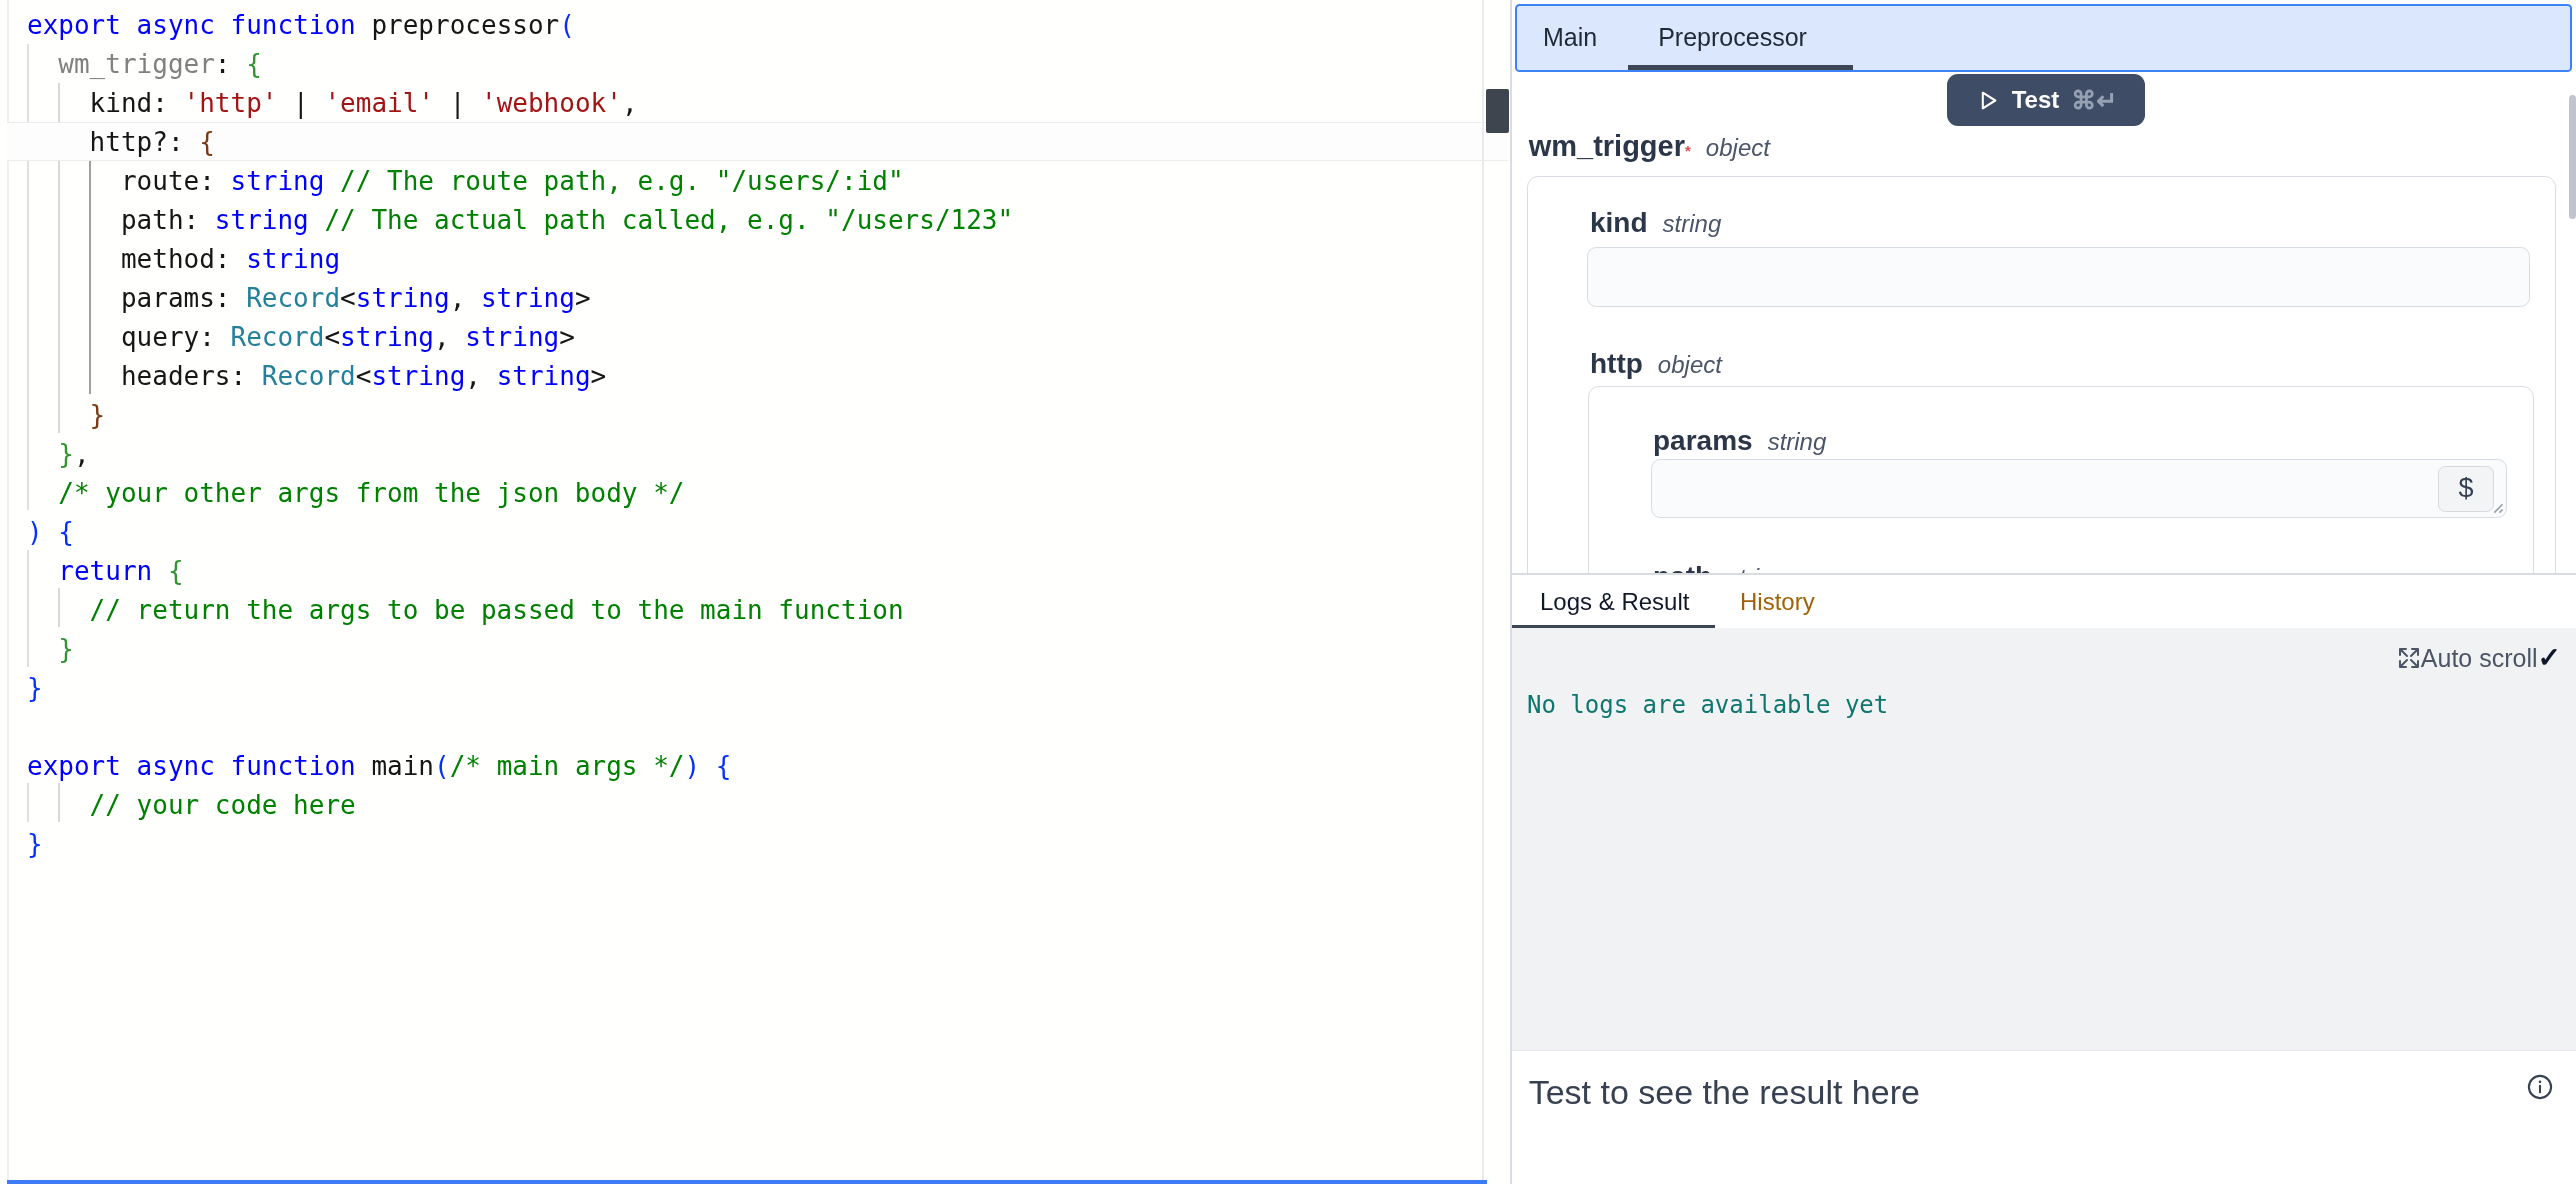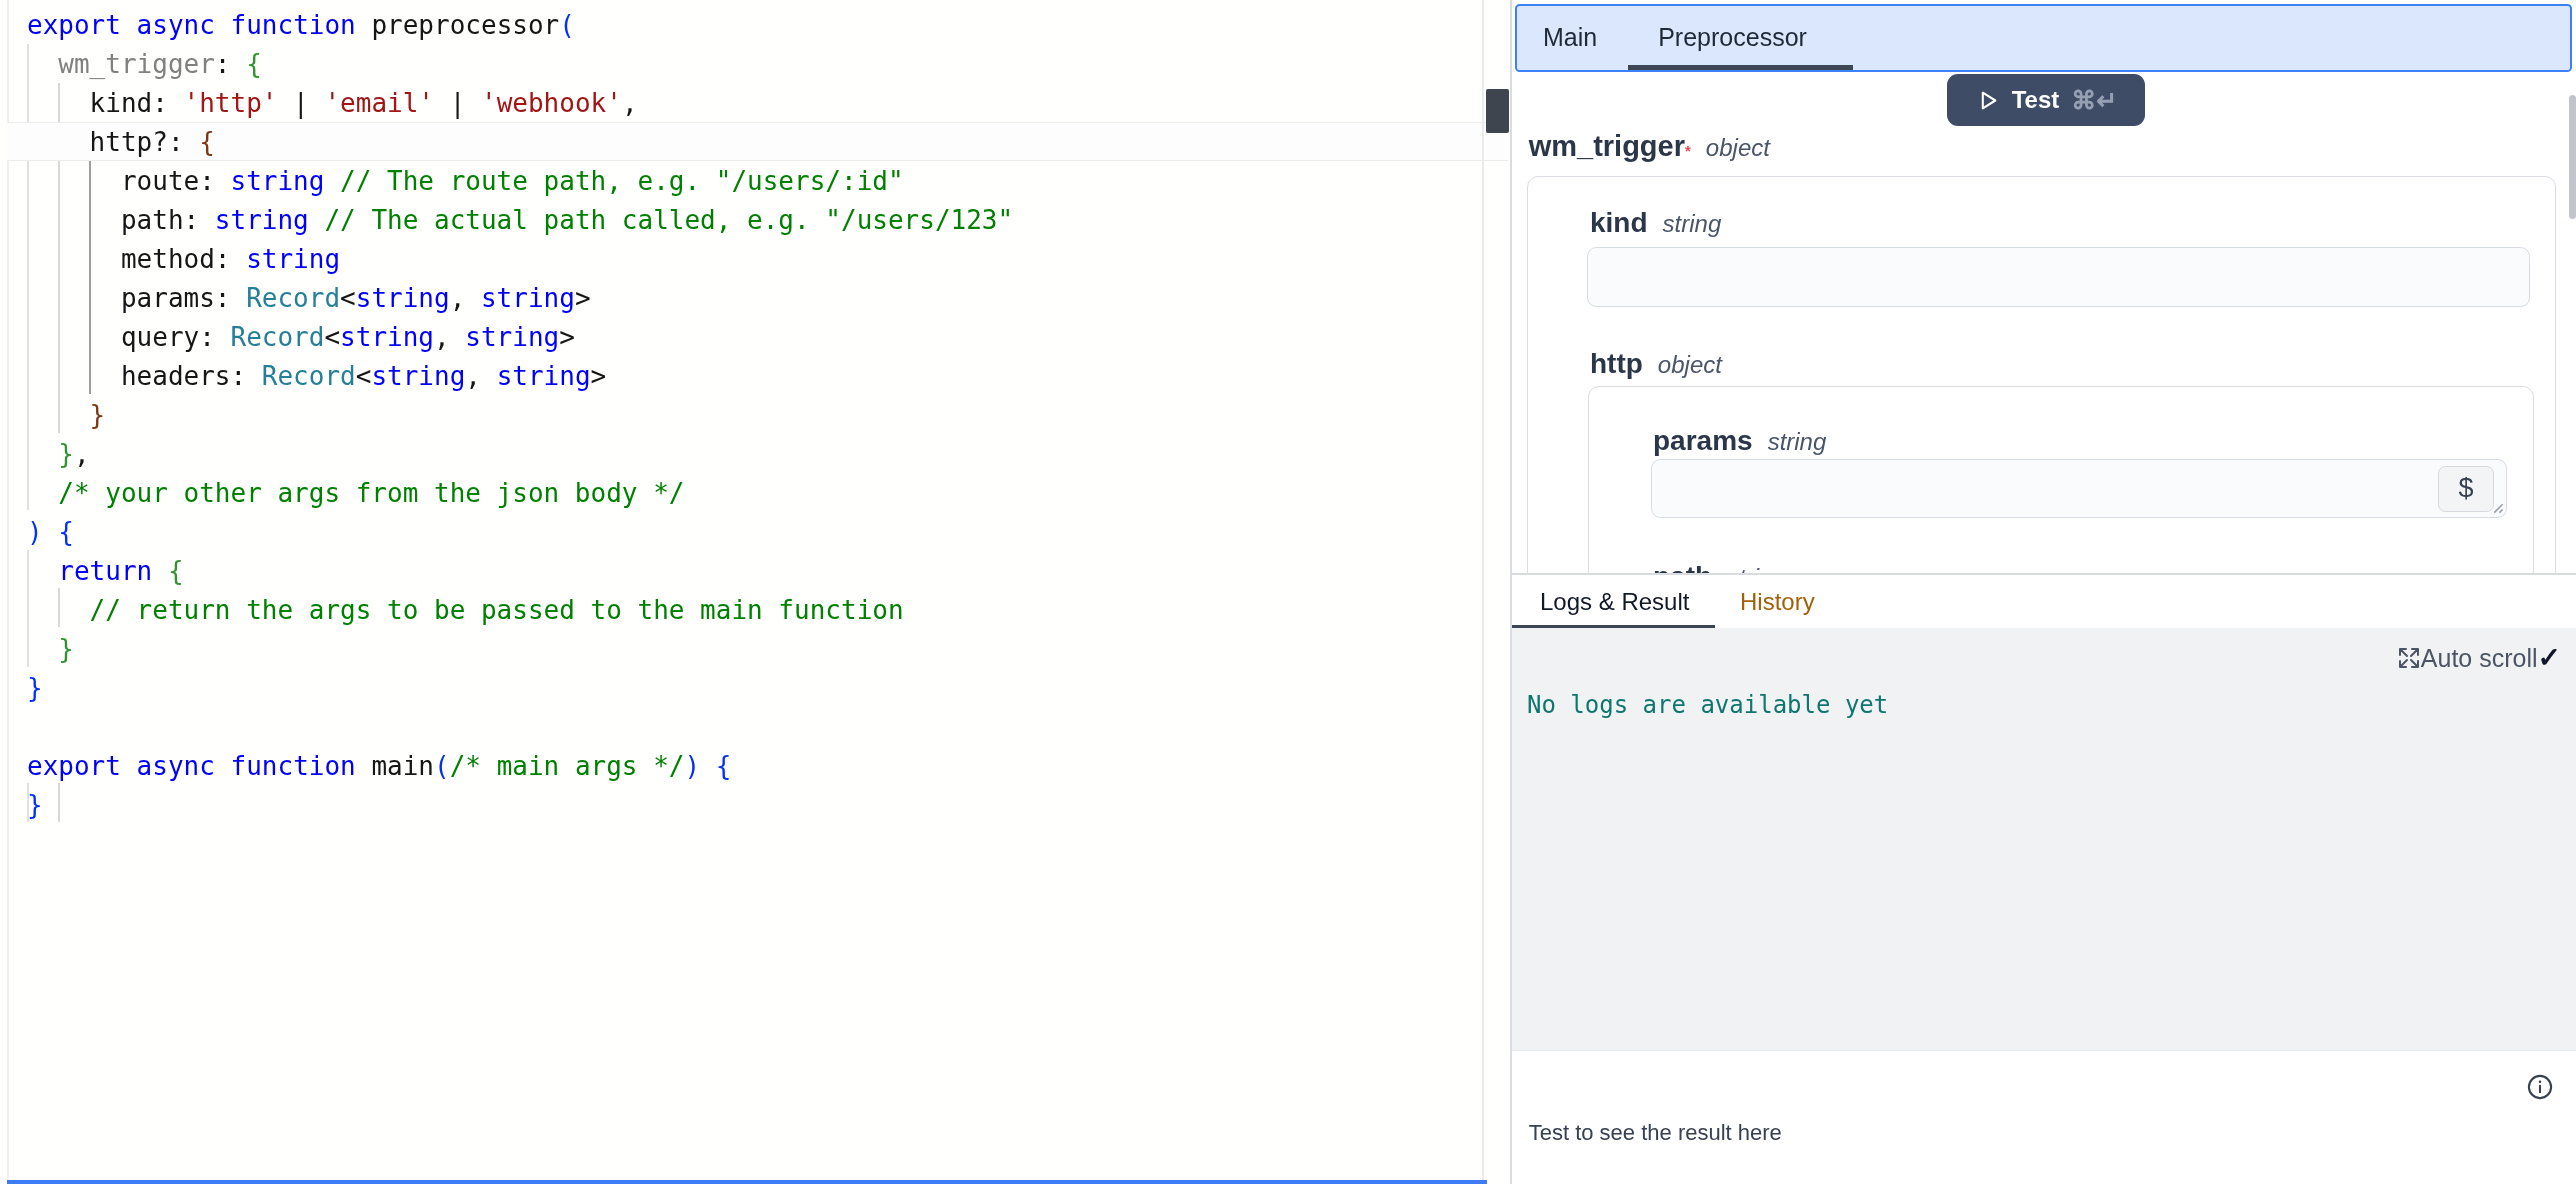--- a/index.html
+++ b/index.html
@@ -111,21 +111,21 @@
   .autoscroll .as-label{font-size:25px;color:#4b5563;}
   .autoscroll .as-check{font-size:28px;font-weight:700;color:#0f172a;line-height:1;}
   .no-logs{
     position:absolute;left:15px;top:63px;
     font-family:"DejaVu Sans Mono","Liberation Mono",monospace;font-size:24px;color:#0f766e;
   }
   .result-area{
     left:1512px;top:1050px;width:1064px;height:134px;background:#ffffff;box-sizing:border-box;
     border-top:1.9px solid #e5e7eb;
   }
-  .result-placeholder{position:absolute;left:16.7px;top:22px;font-size:22px;color:#374151;margin-top:47px;}
+  .result-placeholder{position:absolute;left:16.7px;top:22px;font-size:34px;color:#374151;}
   .info-icon{position:absolute;right:22px;top:22px;cursor:pointer;}
   .panel-vthumb{left:2569px;top:95px;width:6.5px;height:124px;background:#c1c5cb;border-radius:3.7px;}
 </style>
 </head>
 <body>
 
 <div class="abs editor">
   <div class="abs editor-left-hairline"></div>
 
   <div class="abs indent-guide lvl0" style="left:27px;top:44px;height:466px;"></div>
@@ -152,20 +152,21 @@
       <div class="code-line"><span class="tok-b3">    }</span></div>
       <div class="code-line"><span class="tok-b2">  }</span><span class="tok-pl">,</span></div>
       <div class="code-line"><span class="tok-cmt">  /* your other args from the json body */</span></div>
       <div class="code-line"><span class="tok-b1">)</span><span class="tok-pl"> </span><span class="tok-b1">{</span></div>
       <div class="code-line"><span class="tok-pl">  </span><span class="tok-kw">return</span><span class="tok-pl"> </span><span class="tok-b2">{</span></div>
       <div class="code-line"><span class="tok-cmt">    // return the args to be passed to the main function</span></div>
       <div class="code-line"><span class="tok-b2">  }</span></div>
       <div class="code-line"><span class="tok-b1">}</span></div>
       <div class="code-line"></div>
       <div class="code-line"><span class="tok-kw">export</span><span class="tok-pl"> </span><span class="tok-kw">async</span><span class="tok-pl"> </span><span class="tok-kw">function</span><span class="tok-pl"> main</span><span class="tok-b1">(</span><span class="tok-cmt">/* main args */</span><span class="tok-b1">)</span><span class="tok-pl"> </span><span class="tok-b1">{</span></div>
+      <div class="code-line"><span class="tok-cmt">    // your code here</span></div>
       <div class="code-line"><span class="tok-b1">}</span></div>
     </div>
 
   <div class="abs editor-right-border"></div>
   <div class="abs editor-vthumb"></div>
   <div class="abs editor-bottom-bar"></div>
 </div>
 
 <div class="abs pane-divider"></div>
 

